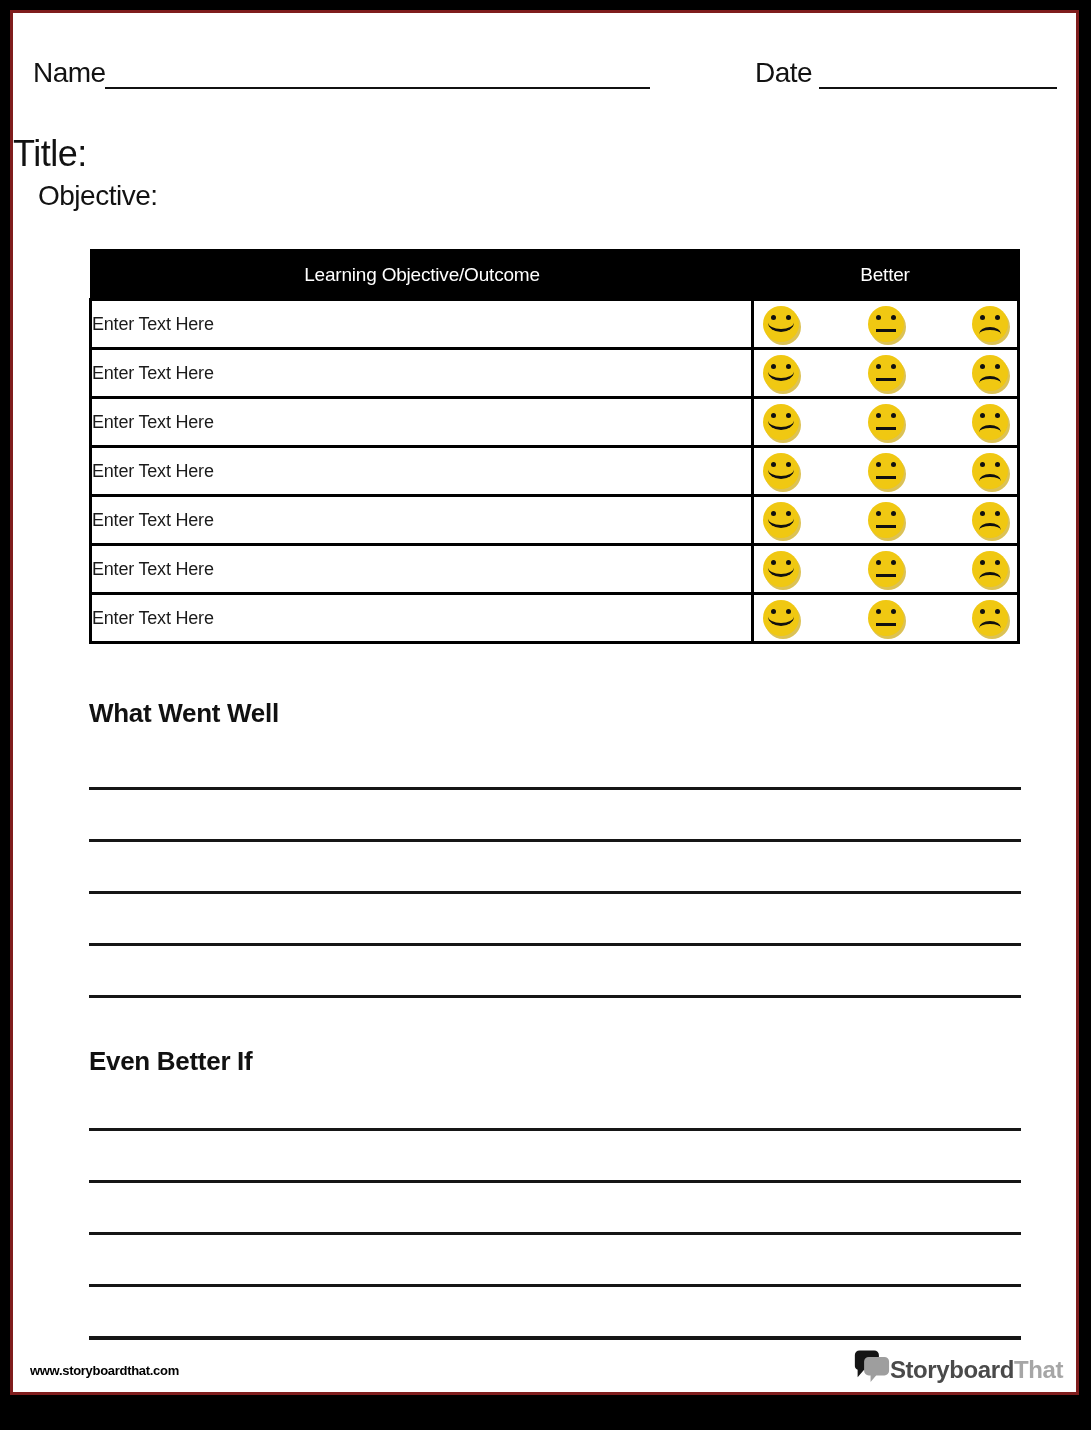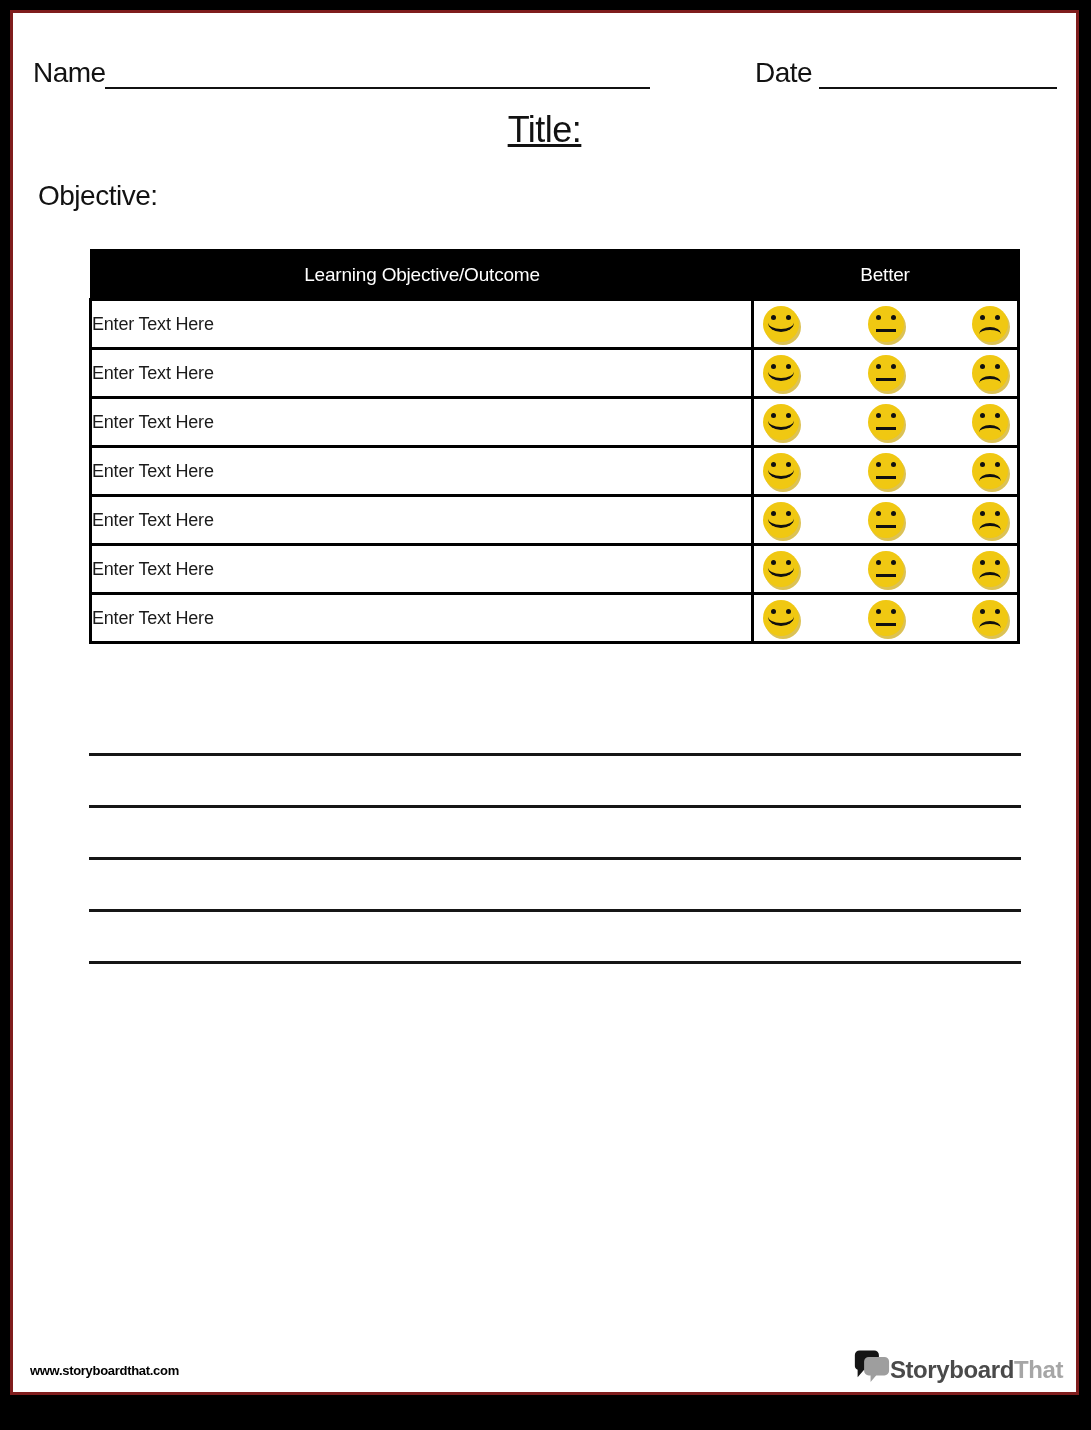--- a/index.html
+++ b/index.html
@@ -26,24 +26,23 @@
   }
   #name-label{left:20px;top:44px;}
   #date-label{left:742px;top:44px;}
   .fill-line{
     position:absolute;height:0;
     border-top:2.5px solid #111;
   }
   #name-line{left:92px;top:74px;width:545px;}
   #date-line{left:806px;top:74px;width:238px;}
   #page-title{
-    position:absolute;left:0;top:96px;width:100%;
-    text-align:center;font-size:36px;color:#121212;
+    position:absolute;left:0;top:120px;width:100%;
+    font-size:36px;color:#121212;
     letter-spacing:-0.5px;
-    text-decoration:underline;
   }
   #directions-label{left:25px;top:167px;}
   
   .assessment-table{
     position:absolute;left:76px;top:236px;
     width:928px;
     border-collapse:collapse;
     table-layout:fixed;
     border:2px solid #000;
   }
@@ -304,29 +303,40 @@
                   <span class="eye eye-r"></span>
                   <span class="mouth"></span>
                 </span>
               </div>
             </td>
           </tr>
         </tbody>
     </table>
 
     <div class="section" id="section-www">
+      <div class="section-heading">What Went Well</div>
       <div class="answer-lines">
           <div class="answer-line"></div>
           <div class="answer-line"></div>
           <div class="answer-line"></div>
           <div class="answer-line"></div>
           <div class="answer-line"></div>
         </div>
     </div>
 
+    <div class="section" id="section-ebi">
+      <div class="section-heading">Even Better If</div>
+      <div class="answer-lines">
+          <div class="answer-line"></div>
+          <div class="answer-line"></div>
+          <div class="answer-line"></div>
+          <div class="answer-line"></div>
+          <div class="answer-line"></div>
+        </div>
+    </div>
 
     <div id="footer-website">www.storyboardthat.com</div>
     <div class="logo">
       <span>
         <svg width="37" height="40" viewBox="0 0 40 42">
           <path d="M7 2 h16 a5 5 0 0 1 5 5 v11 a5 5 0 0 1 -5 5 h-11 l-7 8 v-8 a5 5 0 0 1 -3 -5 v-11 a5 5 0 0 1 5 -5 z" fill="#151515"></path>
           <path d="M17 9 h17 a5 5 0 0 1 5 5 v10 a5 5 0 0 1 -5 5 h-9 l-6 7 v-7 h-2 a5 5 0 0 1 -5 -5 v-10 a5 5 0 0 1 5 -5 z" fill="#9e9e9e"></path>
         </svg>
       </span>
       <span class="logo-text">

